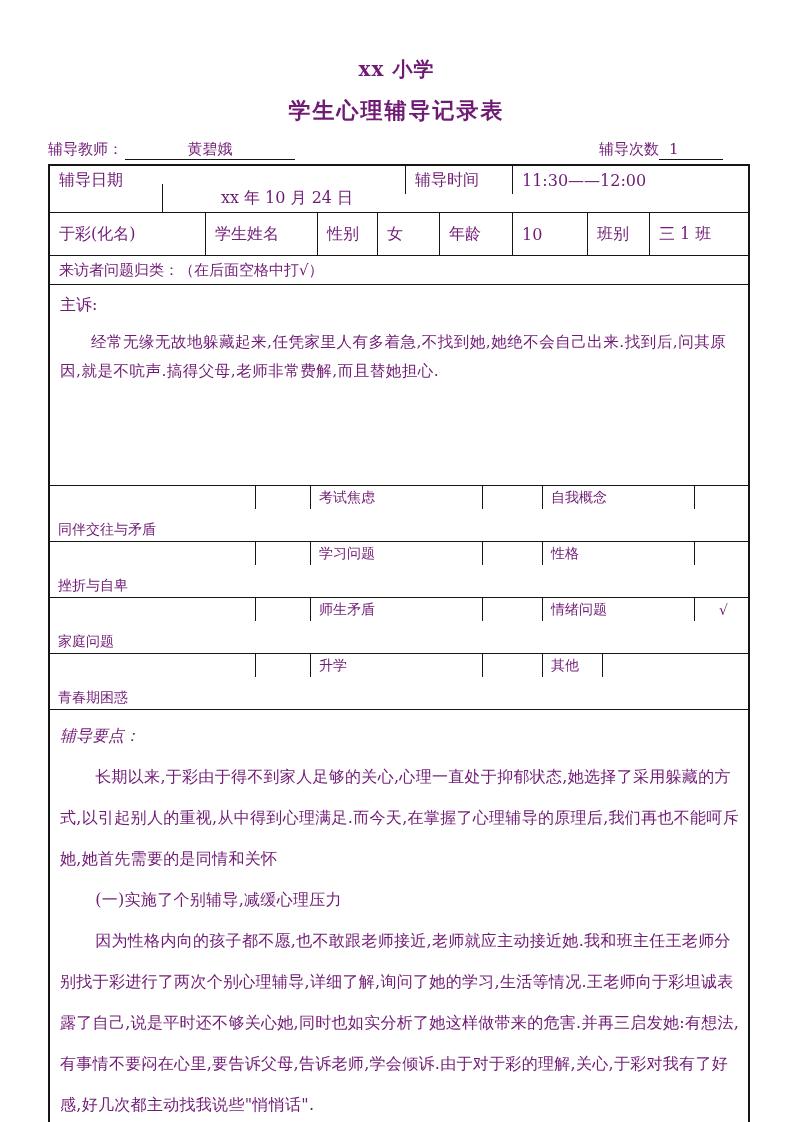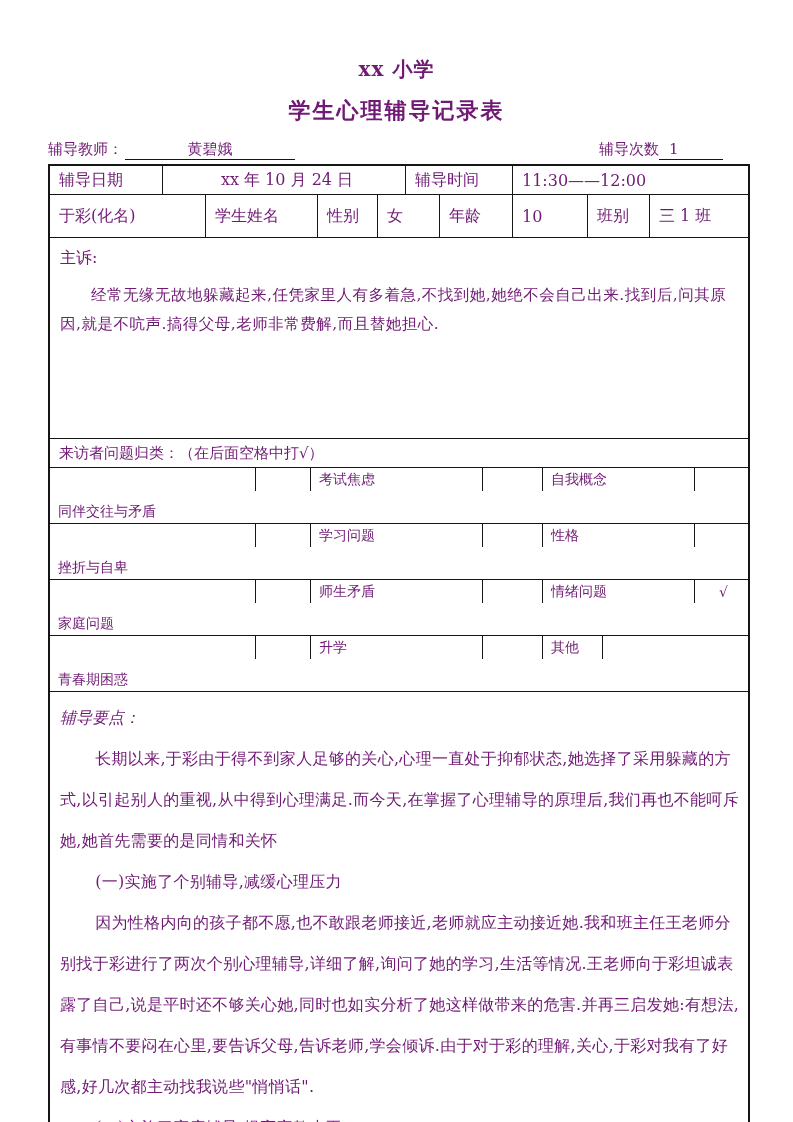--- a/index.html
+++ b/index.html
@@ -54,21 +54,21 @@
   .trow:first-child { border-top: none; }
   .cell {
     border-left: 1px solid #151515;
     display: flex;
     align-items: center;
     padding-left: 9px;
     overflow: hidden;
     flex: 0 0 auto;
   }
   .cell:first-child { border-left: none; }
-  .cell.center { justify-content: center; padding-left: 6px; }
+  .cell.center { justify-content: center; padding-left: 6px; margin-top: 18px; }
   .r1 { height: 28px; }
   .r2 { height: 42px; }
   
   .block { display: block; padding: 10px 10px; }
   .complaint-cell { height: 200px; font-size: 15.5px; }
   .block-label { font-size: 16px; }
   .complaint-text {
     margin-top: 12px;
     text-indent: 2em;
     line-height: 29px;
@@ -135,28 +135,28 @@
       <div class="cell r2" style="width:112px">学生姓名</div>
       <div class="cell r2" style="width:60px">性别</div>
       <div class="cell r2" style="width:62px">女</div>
       <div class="cell r2" style="width:73px">年龄</div>
       <div class="cell r2" style="width:75px">10</div>
       <div class="cell r2" style="width:62px">班别</div>
       <div class="cell r2" style="width:103px">三 1 班</div>
     </div>
 
     <div class="trow">
+      <div class="cell class-header" style="width:702px">来访者问题归类：（在后面空格中打√）</div>
+    </div>
+
+    <div class="trow">
       <div class="cell block complaint-cell" style="width:702px">
         <div class="block-label">主诉:</div>
         <div class="complaint-text">经常无缘无故地躲藏起来,任凭家里人有多着急,不找到她,她绝不会自己出来.找到后,问其原因,就是不吭声.搞得父母,老师非常费解,而且替她担心.</div>
       </div>
-    </div>
-
-    <div class="trow">
-      <div class="cell class-header" style="width:702px">来访者问题归类：（在后面空格中打√）</div>
     </div>
 
     <div class="grid-row">
       <div class="gcell w-l1">同伴交往与矛盾</div>
       <div class="gcell w-c1 chk"></div>
       <div class="gcell w-l2">考试焦虑</div>
       <div class="gcell w-c2 chk"></div>
       <div class="gcell w-l3">自我概念</div>
       <div class="gcell w-c3 chk"></div>
     </div>

